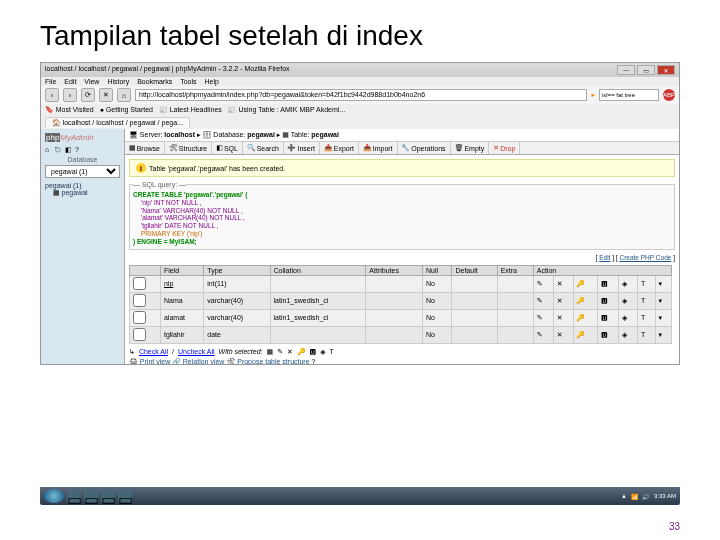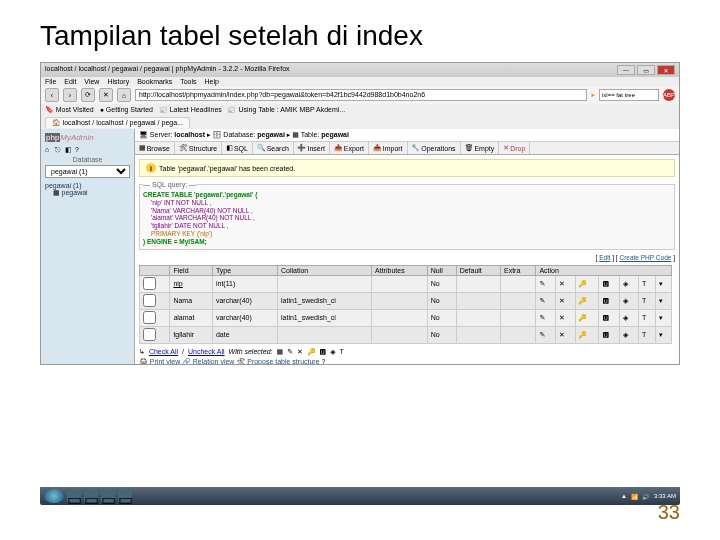--- a/index.html
+++ b/index.html
@@ -12,21 +12,21 @@
 .win-btn.close { background: #c0392b; color: #fff; }
 .menubar { background: #eee; padding: 1px 4px; display: flex; gap: 8px; font-size: 7px; }
 .toolbar { background: #f4f4f4; padding: 2px 4px; display: flex; align-items: center; gap: 4px; }
 .nav-btn { width: 14px; height: 14px; border: 1px solid #aaa; border-radius: 2px; background: #ddd; display: flex; align-items: center; justify-content: center; }
 .url-bar { flex: 1; background: #fff; border: 1px solid #aaa; padding: 1px 3px; font-size: 7px; height: 12px; }
 .search-box { width: 60px; background: #fff; border: 1px solid #aaa; height: 12px; font-size: 6px; display: flex; align-items: center; padding: 0 2px; }
 .bookmark-bar { background: #eee; padding: 2px 4px; display: flex; gap: 6px; font-size: 7px; }
 .tab-strip { background: #eee; padding: 1px 4px; display: flex; gap: 2px; }
 .tab { background: #f8f8f8; border: 1px solid #ccc; border-bottom: none; padding: 1px 6px; font-size: 7px; border-radius: 3px 3px 0 0; }
 .pma { display: flex; background: #f5f5f5; height: 235px; }
-.pma-sidebar { width: 94px; background: #d8e6f0; border-right: 1px solid #aaa; padding: 4px; font-size: 7px; }
+.pma-sidebar { width: 84px; background: #d8e6f0; border-right: 1px solid #aaa; padding: 4px; font-size: 7px; }
 .pma-logo { font-family: monospace; font-size: 8px; margin-bottom: 4px; }
 .pma-logo .php { background: #666; color: #fff; padding: 0 1px; }
 .pma-logo .ma { color: #c77; font-style: italic; }
 .db-label { color: #666; margin: 2px 0; text-align: center; }
 .db-select { width: 100%; background: #fff; border: 1px solid #999; font-size: 7px; padding: 1px; }
 .db-tree { margin-top: 4px; }
 .db-tree a { color: #235; text-decoration: none; }
 .tree-item { padding-left: 8px; }
 .pma-main { flex: 1; background: #fff; padding: 0; overflow: hidden; }
 .breadcrumb { background: #fff; border-bottom: 1px solid #ccc; padding: 2px 4px; font-size: 7px; }
@@ -45,21 +45,21 @@
 .fields-table th { background: #ddd; border: 1px solid #aaa; padding: 1px 3px; text-align: left; font-weight: normal; }
 .fields-table td { background: #f0f0f0; border: 1px solid #ccc; padding: 1px 3px; }
 .fields-table tr:nth-child(odd) td { background: #e8e8e8; }
 .underline { text-decoration: underline; }
 .check-row { margin: 2px 4px; font-size: 7px; display: flex; align-items: center; gap: 4px; }
 .link-row { margin: 2px 4px; font-size: 7px; }
 .link-row a { color: #258; }
 .taskbar { position: absolute; bottom: 35px; left: 40px; right: 40px; height: 18px; background: linear-gradient(#5a6a7a,#2a3a4a); display: flex; align-items: center; justify-content: space-between; padding: 0 4px; border-radius: 0 0 2px 2px; }
 .start-orb { width: 20px; height: 14px; background: radial-gradient(circle,#7bc,#158); border-radius: 50%; }
 .tray { display: flex; gap: 4px; align-items: center; color: #fff; font-size: 6px; }
-.page-num { position: absolute; bottom: 16px; right: 40px; font-size: 20px; color: #a16207; }
+.page-num { position: absolute; bottom: 8px; right: 40px; font-size: 10px; color: #701a75; }
 .icon-sm { width: 8px; height: 8px; display: inline-block; }
 </style>
 </head>
 <body>
 
 <h1 class="slide-title">Tampilan tabel setelah di index</h1>
 
 <div class="browser-frame">
   <div class="titlebar">
     <span>localhost / localhost / pegawai / pegawai | phpMyAdmin - 3.2.2 - Mozilla Firefox</span>

